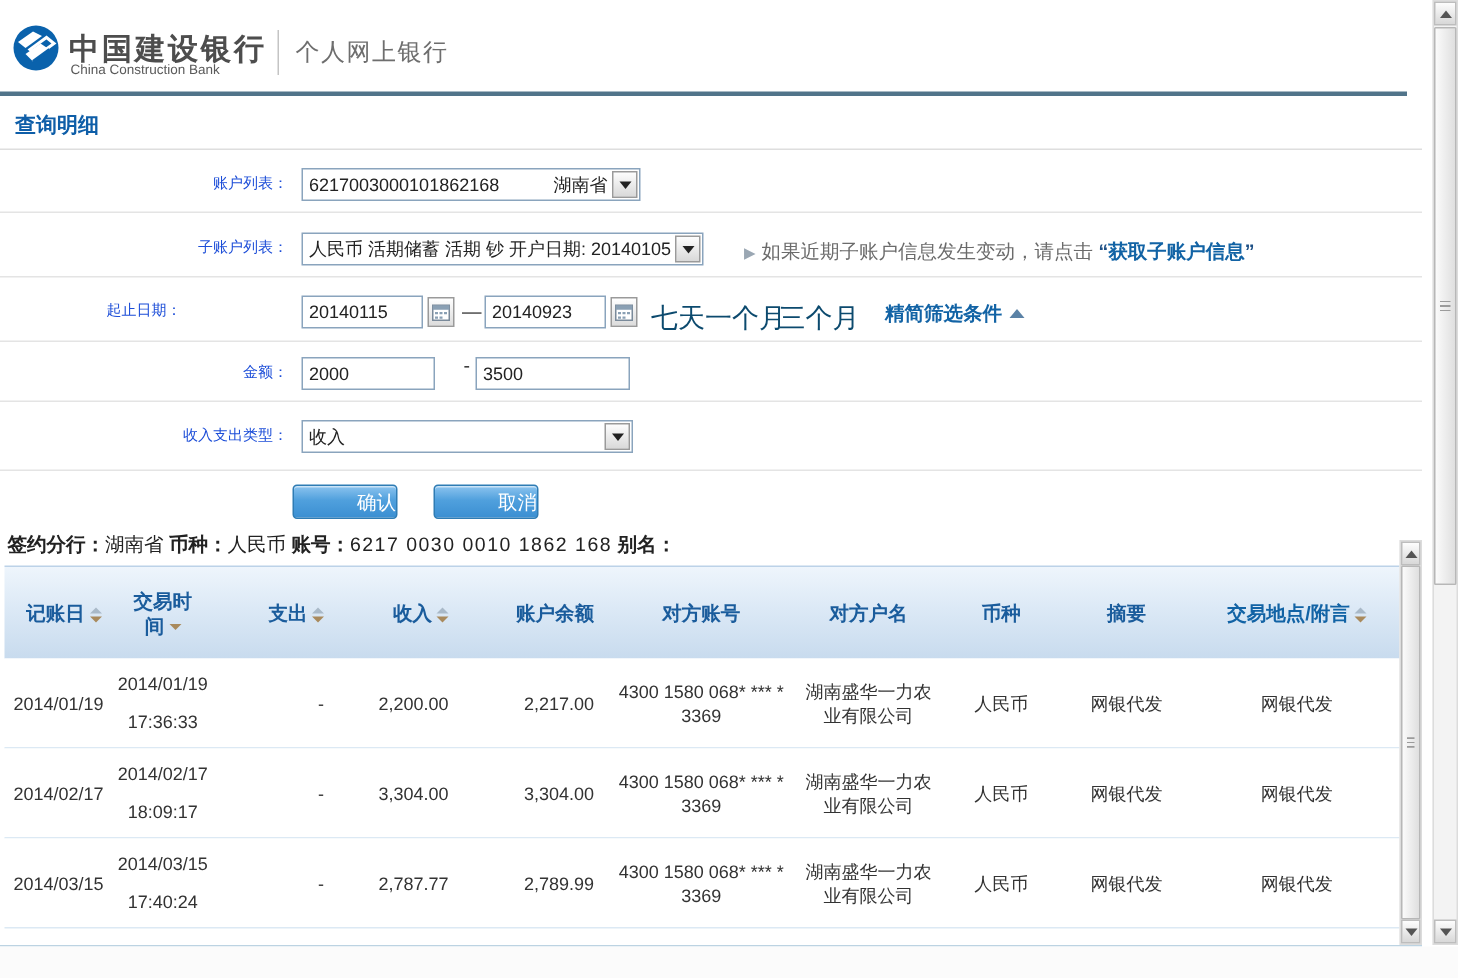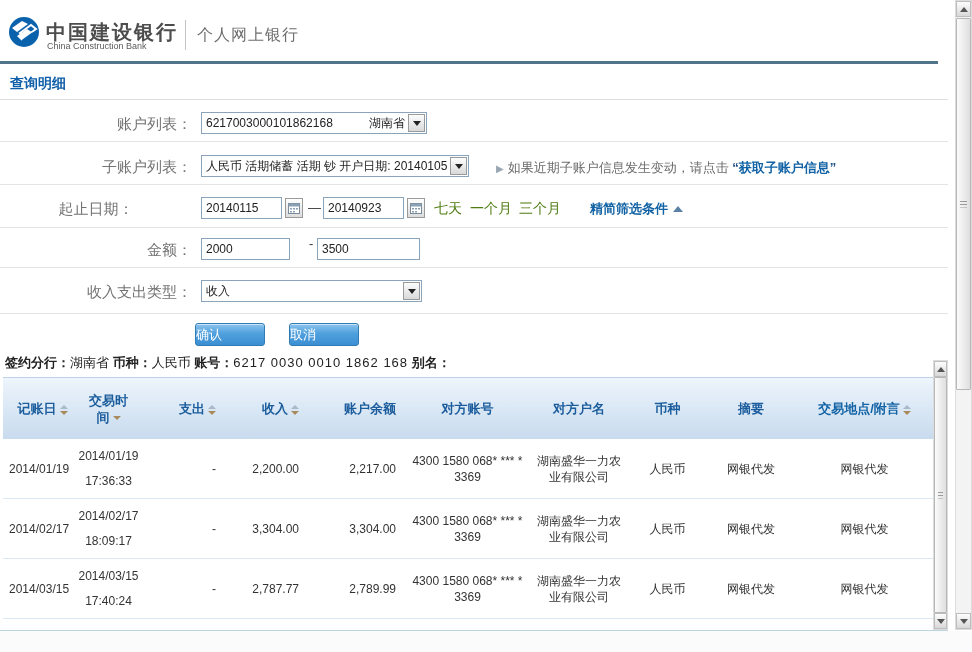--- a/index.html
+++ b/index.html
@@ -13,39 +13,39 @@
   .bank-cn { position:absolute; left:46px; top:19px; font-size:20px; font-weight:bold; color:#4d4d4d; letter-spacing:2px; }
   .bank-en { position:absolute; left:47px; top:41px; font-size:9px; color:#5a5a5a; }
   .head-divider { position:absolute; left:185px; top:20px; width:1px; height:30px; background:#c4c4c4; }
   .portal { position:absolute; left:197px; top:25px; font-size:16px; color:#6e6e6e; letter-spacing:1px; }
   .top-rule { position:absolute; left:0; top:61px; width:938px; height:3px; background:#51748a; }
 
   
   .page-title { position:absolute; left:10px; top:75px; font-size:14px; font-weight:bold; color:#0e5ea8; }
   .title-sep { position:absolute; left:0; top:99px; width:948px; height:1px; background:#dedede; }
   .row-sep { position:absolute; left:0; width:948px; height:1px; background:#e4e4e4; }
-  .f-label { position:absolute; width:192px; text-align:right; font-size:15px; color:#737373; }
+  .f-label { position:absolute; width:192px; text-align:right; font-size:10px; color:#1d4ed8; }
   .selbox { position:absolute; height:22px; background:#fff; border:1px solid #8aa4bd; display:flex; align-items:center; }
   .selbox .seltext { flex:1; font-size:12px; color:#222; padding:0 4px; white-space:nowrap; overflow:hidden; }
   .selbox .selright { font-size:12px; color:#222; padding-right:2px; white-space:nowrap; }
   .drop-btn { width:17px; height:18px; margin:1px; background:linear-gradient(#fdfdfd,#d9d9d9); border:1px solid #9a9a9a; display:flex; align-items:center; justify-content:center; flex:0 0 auto; }
   .drop-btn .tri { width:0; height:0; border-left:4px solid transparent; border-right:4px solid transparent; border-top:5px solid #222; }
   .txt-input { position:absolute; height:22px; border:1px solid #8aa4bd; background:#fff; font-size:12px; color:#222; padding:0 4px; font-family:"Liberation Sans","DejaVu Sans",sans-serif; }
   .cal-btn { position:absolute; width:18px; height:20px; background:linear-gradient(#ffffff,#dcdcdc); border:1px solid #9a9a9a; display:flex; align-items:center; justify-content:center; }
   .dash { position:absolute; font-size:13px; color:#333; }
-  .qlink { position:absolute; font-size:14px; color:#4d7c0f; cursor:pointer; }
+  .qlink { position:absolute; font-size:18px; color:#0c4a6e; cursor:pointer; }
   .filter-toggle { position:absolute; font-size:13px; font-weight:bold; color:#1263a5; cursor:pointer; }
   .up-tri { display:inline-block; width:0; height:0; border-left:5px solid transparent; border-right:5px solid transparent; border-bottom:6px solid #5b82a6; margin-left:5px; vertical-align:1px; }
   .note { position:absolute; font-size:13px; color:#6b6b6b; white-space:nowrap;padding-left:16px; }
   .note .note-arrow { color:#9aa7b3; font-size:10px; margin-right:4px; }
   .note .note-link { color:#1263a5; font-weight:bold; cursor:pointer; }
   .note .q { color:#1d4f85; font-weight:bold; }
 
   
-  .btn { position:absolute; width:70px; height:23px; border:1px solid #2f7cb4; border-radius:3px; background:linear-gradient(#8cc4ef,#50a0dd 45%,#3b8fd2); color:#fff; font-size:13px; text-align:left; line-height:21px; cursor:pointer; box-shadow:inset 0 1px 0 rgba(255,255,255,.55); }
+  .btn { position:absolute; width:70px; height:23px; border:1px solid #2f7cb4; border-radius:3px; background:linear-gradient(#8cc4ef,#50a0dd 45%,#3b8fd2); color:#fff; font-size:13px; text-align:right; line-height:21px; cursor:pointer; box-shadow:inset 0 1px 0 rgba(255,255,255,.55); }
 
   
   .summary { position:absolute; left:5px; top:354px; font-size:13px; color:#222; }
   .summary b { font-weight:bold; }
   .summary .num { letter-spacing:1px; }
 
   
   .tbl { position:absolute; left:3px; top:377px; width:930px; }
   .thead { display:grid; grid-template-columns:73px 65px 85px 83px 97px 123px 100px 77px 90px 137px;
            height:62px; align-items:center; border-top:1px solid #bcd2e8;

